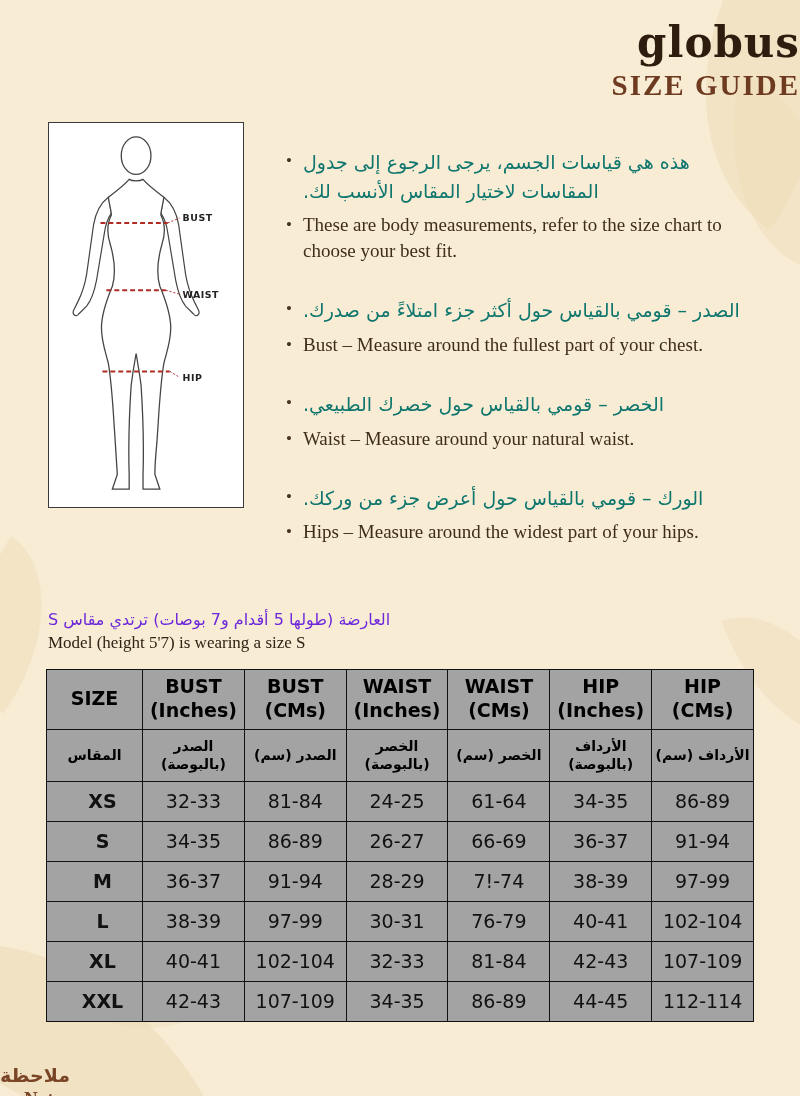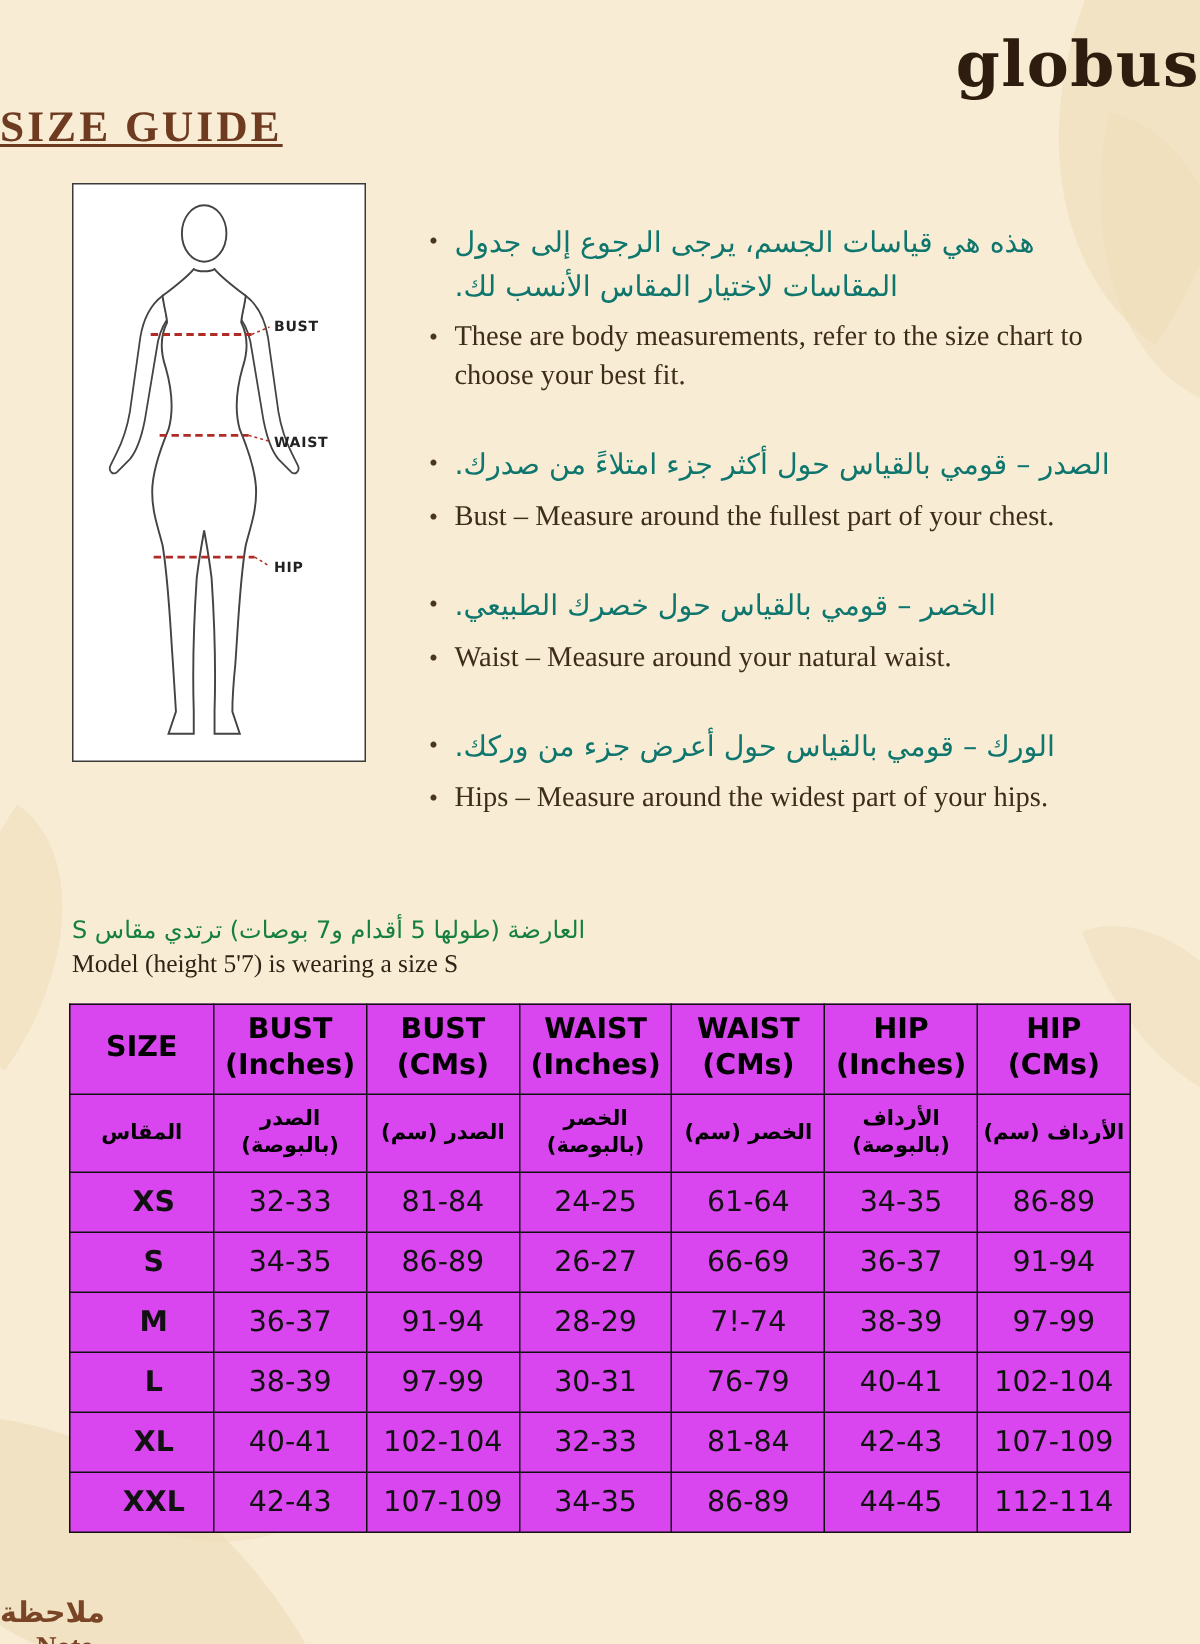--- a/index.html
+++ b/index.html
@@ -21,23 +21,23 @@
   .leaf6 { bottom:30px; left:95px; width:85px; height:135px; transform:rotate(120deg); opacity:.4; }
 
   .content { position:relative; z-index:1; }
 
   .logo {
     margin-top:18px; text-align:right;
     font-family:"DejaVu Serif", serif; font-weight:bold;
     font-size:42px; color:#2e1d0e; letter-spacing:1px;
   }
   .page-title {
-    margin-top:2px; text-align:left;
+    margin-top:2px; text-align:right;
     font-family:"Liberation Serif", serif; font-weight:bold;
-    font-size:29px; color:#6e3a20; letter-spacing:2px;text-decoration:underline;
+    font-size:29px; color:#6e3a20; letter-spacing:2px;
   }
 
   .main { display:flex; padding:0 48px; margin-top:20px; gap:42px; }
 
   .figure-box {
     width:196px; height:386px; flex-shrink:0;
     background:#ffffff; border:1px solid #3a3a3a;
   }
   .figure-box svg { display:block; }
 
@@ -49,28 +49,28 @@
   .line.en .txt { font-family:"Liberation Serif", serif; font-size:19px; line-height:1.38; color:#3f2d1c; }
   .line.ar .txt {
     direction:rtl; text-align:left; unicode-bidi:plaintext;
     font-family:"DejaVu Sans", sans-serif; font-size:19px; line-height:1.5; color:#0f766e;
   }
   .line.ar .txt { unicode-bidi:normal; }
 
   .model-note { margin:26px 0 0 48px; }
   .model-ar {
     direction:rtl; text-align:left; width:fit-content;
-    font-family:"DejaVu Sans", sans-serif; font-size:16px; color:#15803d; margin-bottom:4px;margin-top:32px;
+    font-family:"DejaVu Sans", sans-serif; font-size:16px; color:#6d28d9; margin-bottom:4px;margin-top:32px;
   }
   .model-en { font-family:"Liberation Serif", serif; font-size:17px; color:#2f2315; }
 
   table.size-table {
     width:708px; margin:16px auto 0 auto;
     border-collapse:collapse; table-layout:fixed;
-    background:#d946ef;
+    background:#a3a3a3;
     font-family:"DejaVu Sans", sans-serif;
   }
   table.size-table col.c-size { width:96px; }
   table.size-table th, table.size-table td {
     border:1.5px solid #111111; text-align:center; vertical-align:middle; padding:0;
   }
   tr.hdr-en th { height:60px; font-weight:bold; font-size:19px; color:#000; line-height:1.25; }
   tr.hdr-en .h1, tr.hdr-en .h2 { display:block; }
   tr.hdr-ar th { height:52px; font-weight:bold; font-size:14px; color:#000; line-height:1.3; direction:rtl; }
   tr.hdr-ar .h1, tr.hdr-ar .h2 { display:block; }

